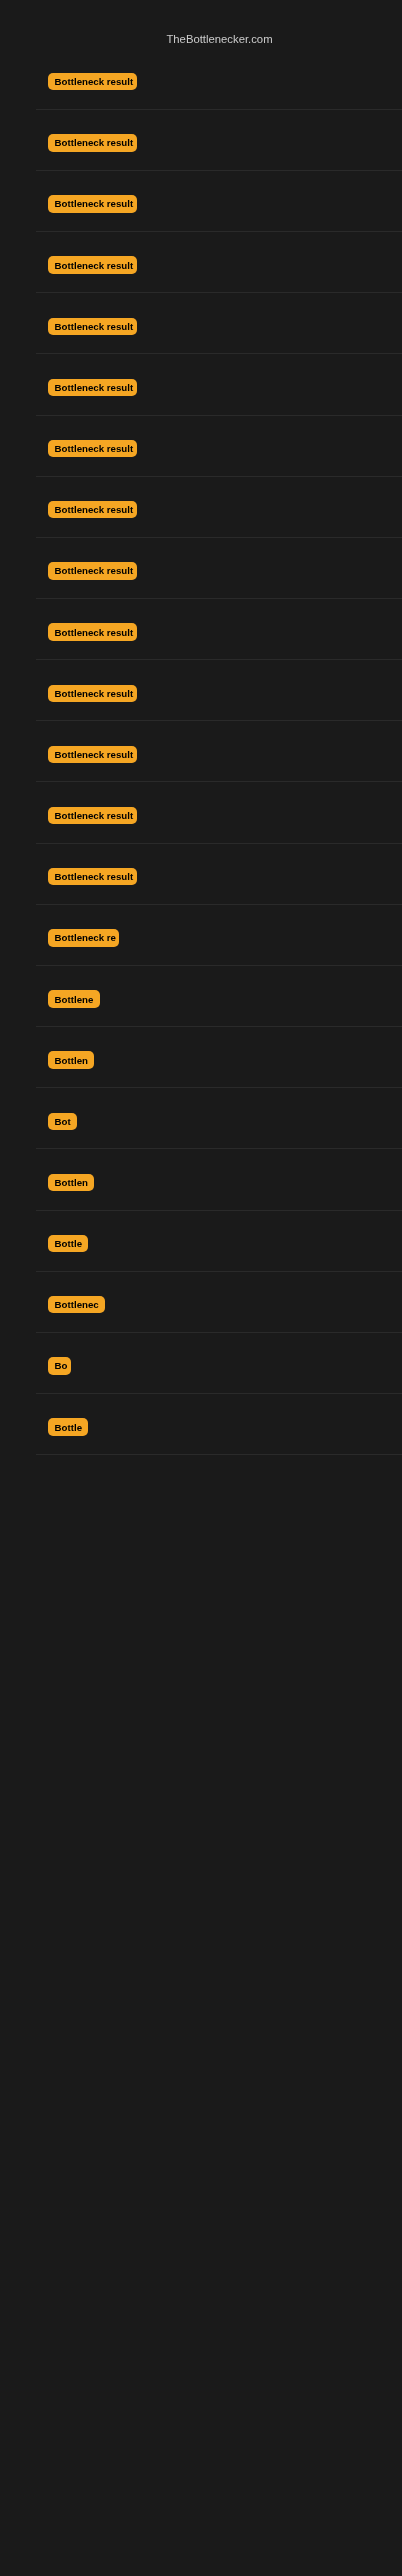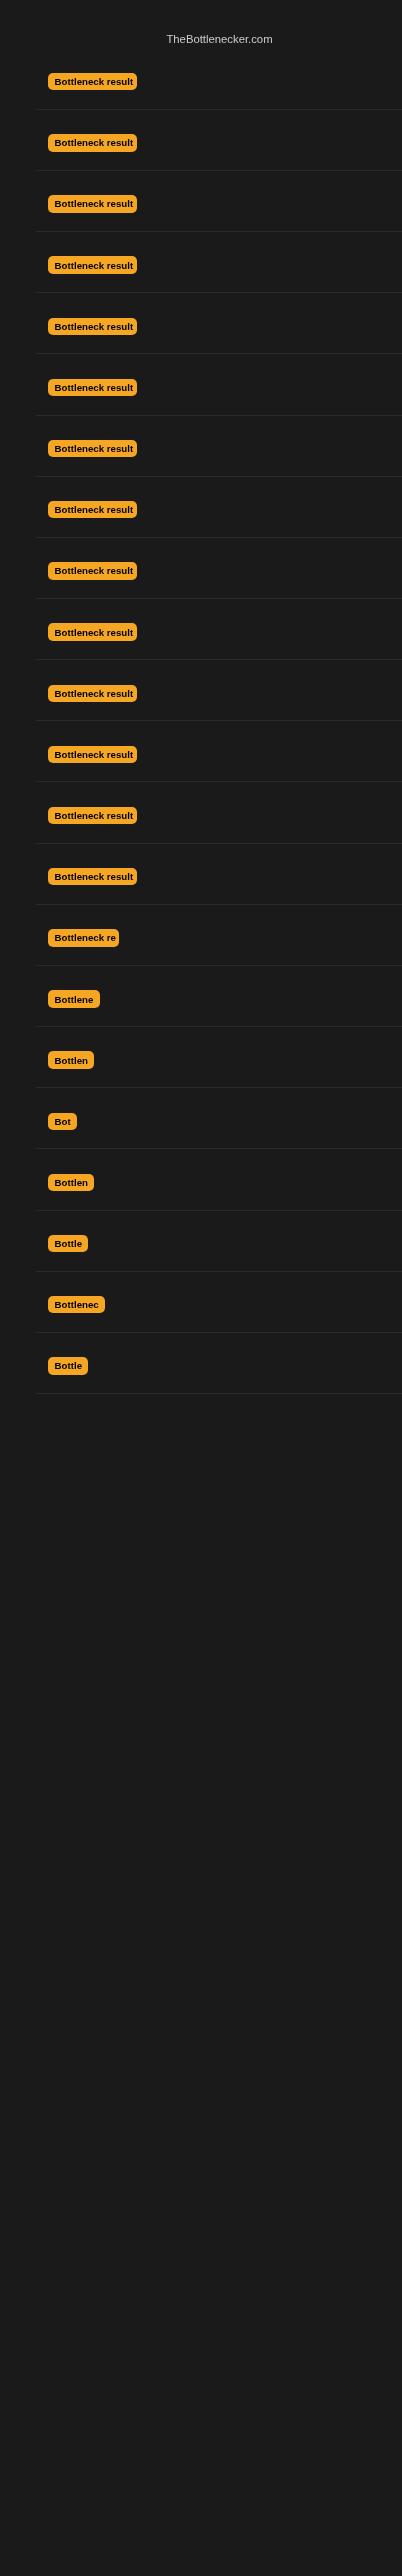--- a/index.html
+++ b/index.html
@@ -63,15 +63,16 @@
     <div class="row"><span class="bottleneck-badge" style="max-width: 89px;">Bottleneck result</span></div>
     <div class="row"><span class="bottleneck-badge" style="max-width: 89px;">Bottleneck result</span></div>
     <div class="row"><span class="bottleneck-badge" style="max-width: 89px;">Bottleneck result</span></div>
     <div class="row"><span class="bottleneck-badge" style="max-width: 71px;">Bottleneck re</span></div>
     <div class="row"><span class="bottleneck-badge" style="max-width: 55px;">Bottlene</span></div>
     <div class="row"><span class="bottleneck-badge" style="max-width: 47px;">Bottlen</span></div>
     <div class="row"><span class="bottleneck-badge" style="max-width: 31px;">Bot</span></div>
     <div class="row"><span class="bottleneck-badge" style="max-width: 47px;">Bottlen</span></div>
     <div class="row"><span class="bottleneck-badge" style="max-width: 40px;">Bottle</span></div>
     <div class="row"><span class="bottleneck-badge" style="max-width: 58px;">Bottlenec</span></div>
+    <div class="row"><span class="bottleneck-badge" style="max-width: 22.5px;">Bo</span></div>
     <div class="row"><span class="bottleneck-badge" style="max-width: 40px;">Bottle</span></div>
   </div>
 
 
 </body></html>

